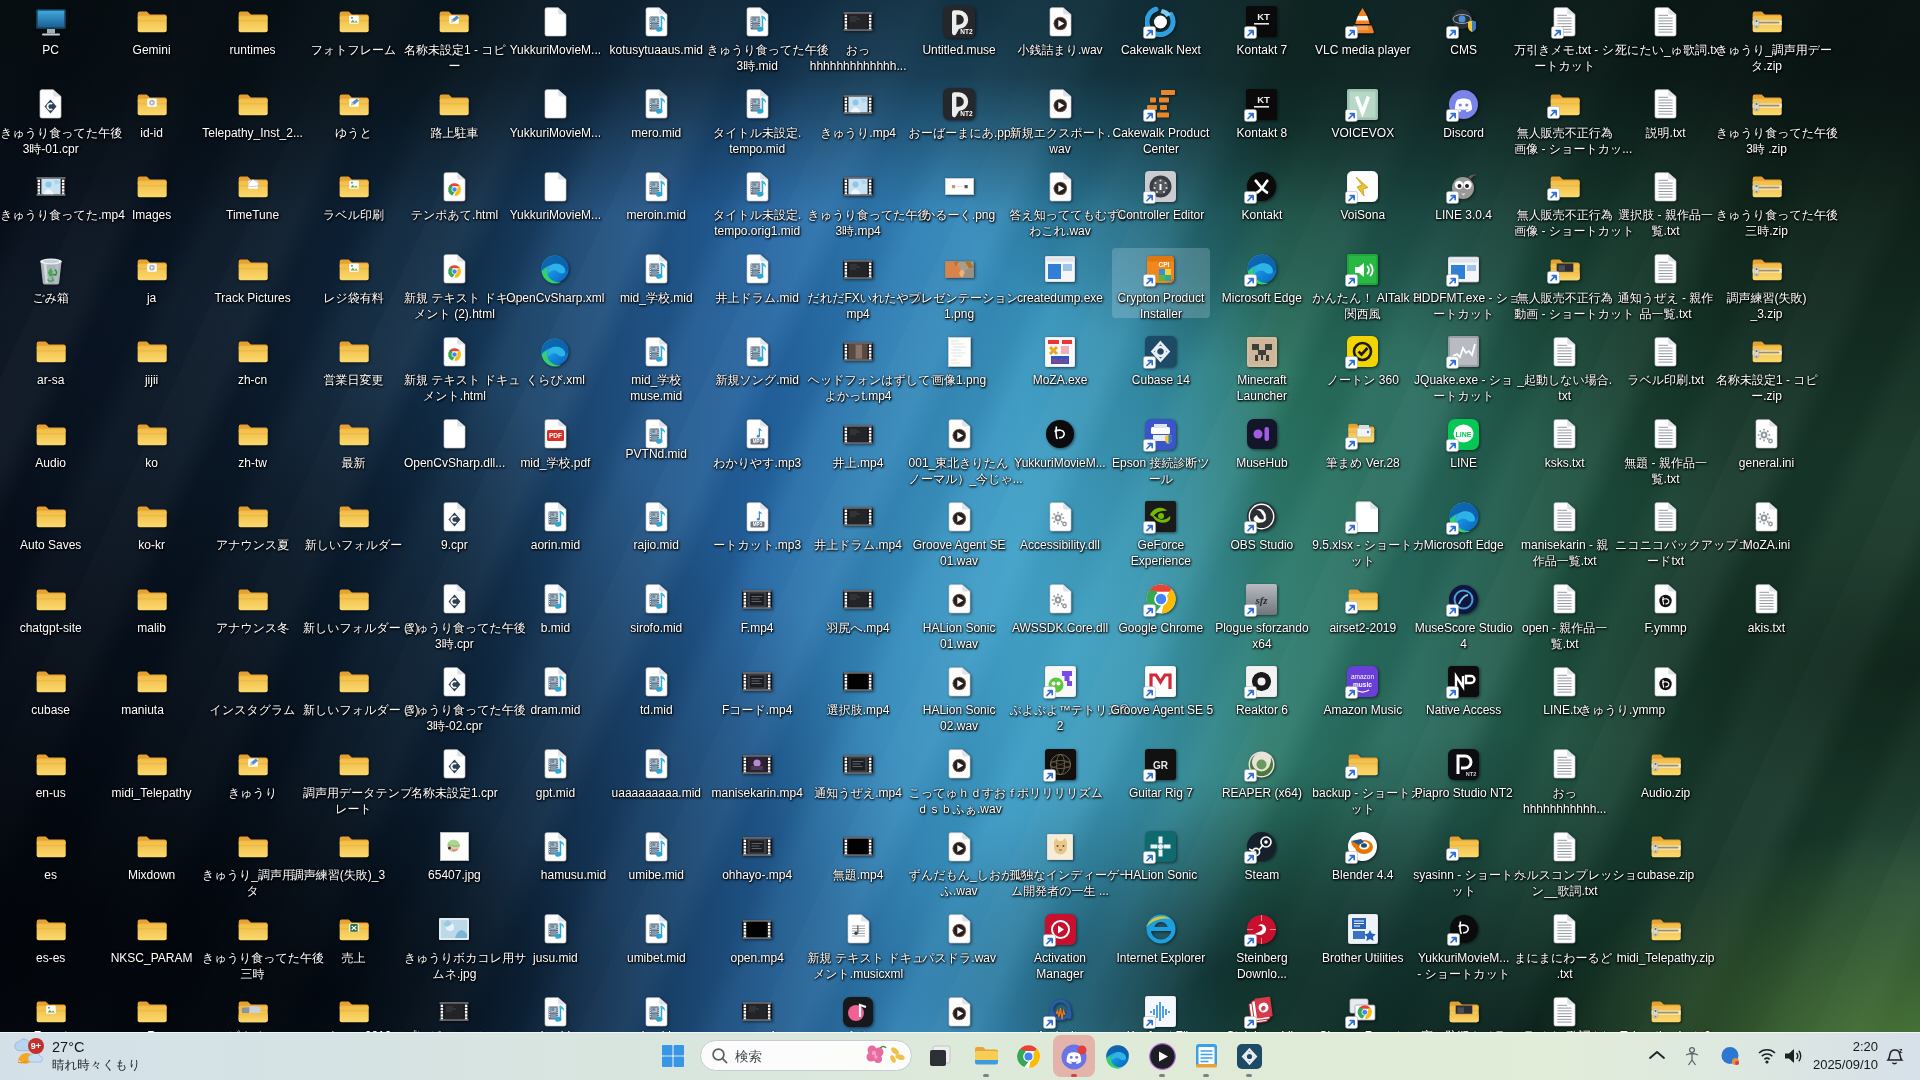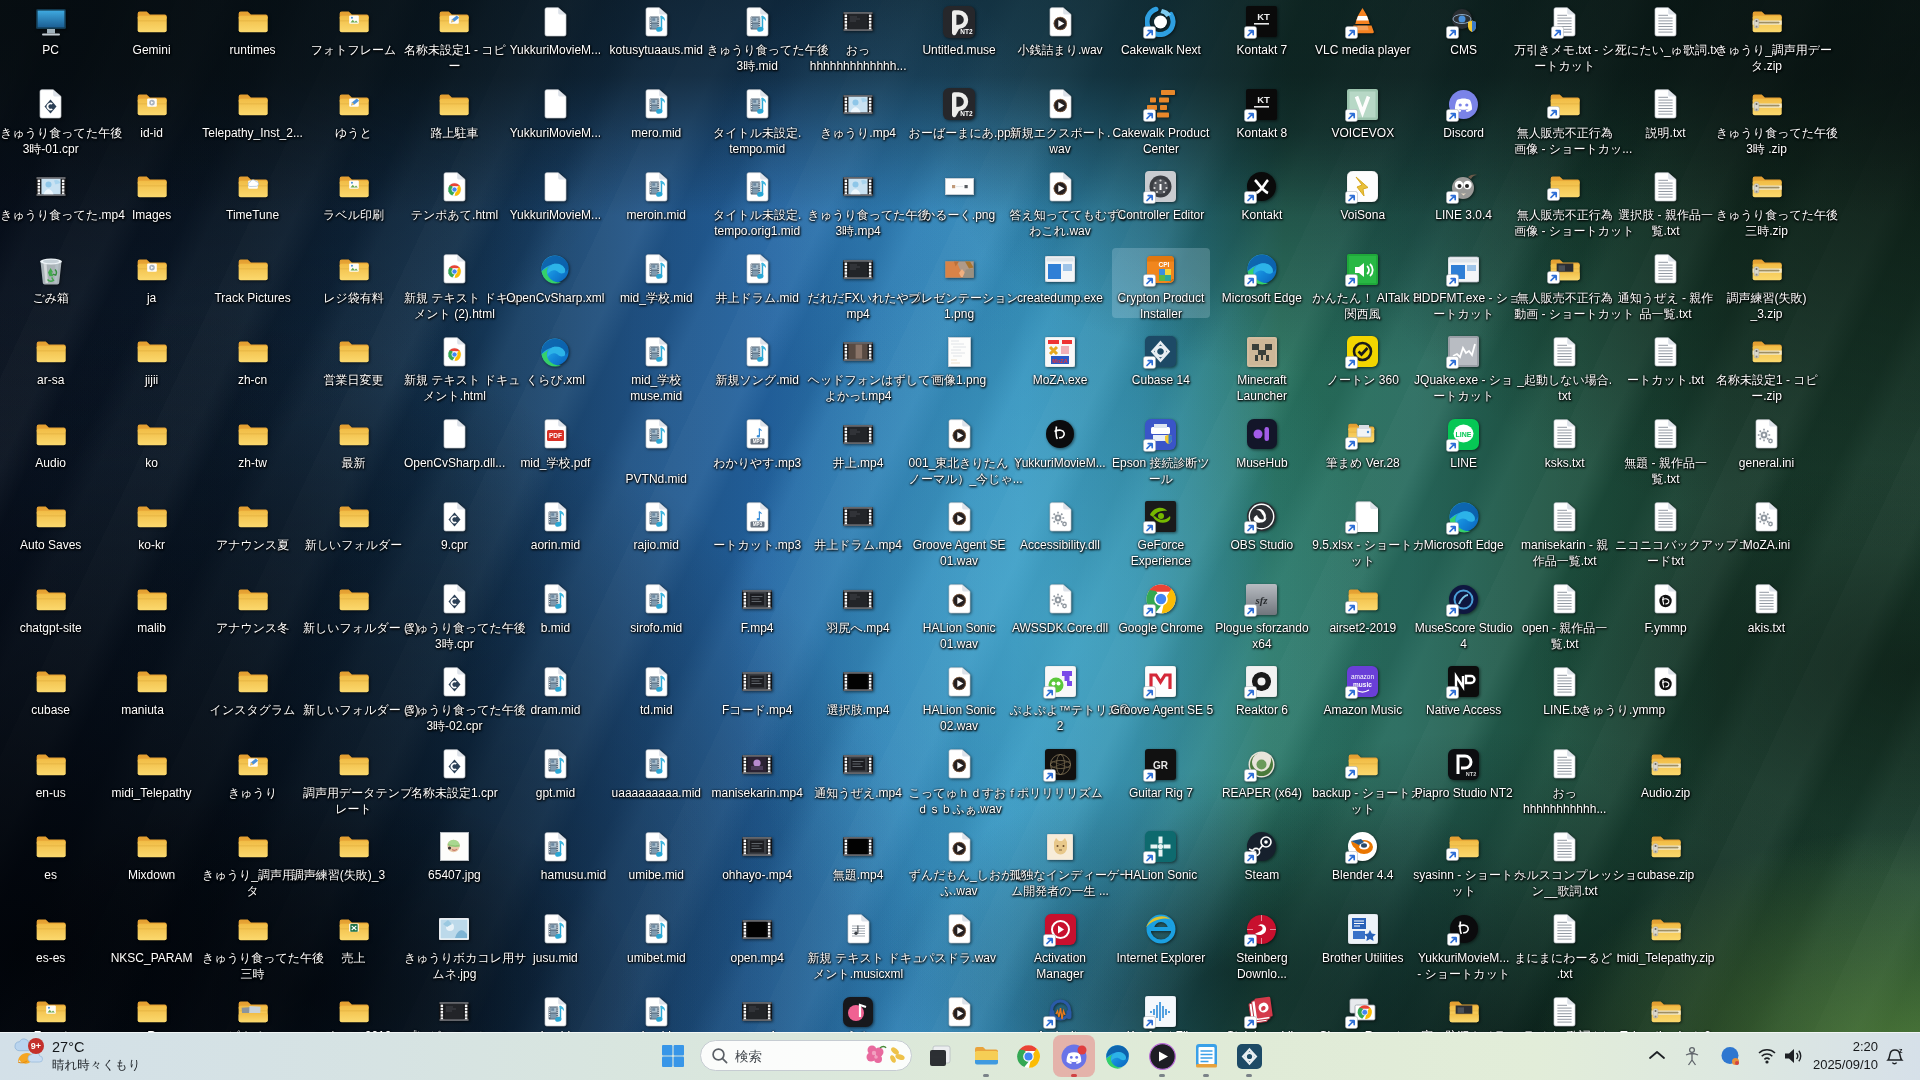--- a/index.html
+++ b/index.html
@@ -1104,21 +1104,21 @@
     <svg width="23" height="30">
       <use href="#file_txt"></use>
     </svg>
   </div>
 <div class="lb" style="left:1514.2px;top:372.0px">_起動しない場合.<br>txt</div>
 <div class="ic" style="left:1654.1px;top:336.5px">
     <svg width="23" height="30">
       <use href="#file_txt"></use>
     </svg>
   </div>
-<div class="lb" style="left:1615.1px;top:372.0px">ートカット.txt</div>
+<div class="lb" style="left:1615.1px;top:372.0px">ラベル印刷.txt</div>
 <div class="ic" style="left:1750.5px;top:339.0px">
     <svg width="32" height="25" viewBox="0 0 34 27">
       <use href="#zip"></use>
     </svg>
   </div>
 <div class="lb" style="left:1716.0px;top:372.0px">名称未設定1 - コピ<br>ー.zip</div>
 <div class="ic" style="left:34.7px;top:421.5px">
     <svg width="32" height="25" viewBox="0 0 34 27">
       <use href="#folder"></use>
     </svg>
@@ -1152,21 +1152,21 @@
     <svg width="23" height="30">
       <use href="#pdf"></use>
     </svg>
   </div>
 <div class="lb" style="left:504.9px;top:454.5px">mid_学校.pdf</div>
 <div class="ic" style="left:644.8px;top:419.0px">
     <svg width="23" height="30">
       <use href="#file_midi"></use>
     </svg>
   </div>
-<div class="lb" style="left:605.8px;top:471px">PVTNd.mid</div>
+<div class="lb" style="left:605.8px;top:446px">PVTNd.mid</div>
 <div class="ic" style="left:745.7px;top:419.0px">
     <svg width="23" height="30">
       <use href="#mp3"></use>
     </svg>
   </div>
 <div class="lb" style="left:706.7px;top:454.5px">わかりやす.mp3</div>
 <div class="ic" style="left:843.1px;top:424.5px">
     <svg width="30" height="19">
       <use href="#film_dark"></use>
     </svg>

